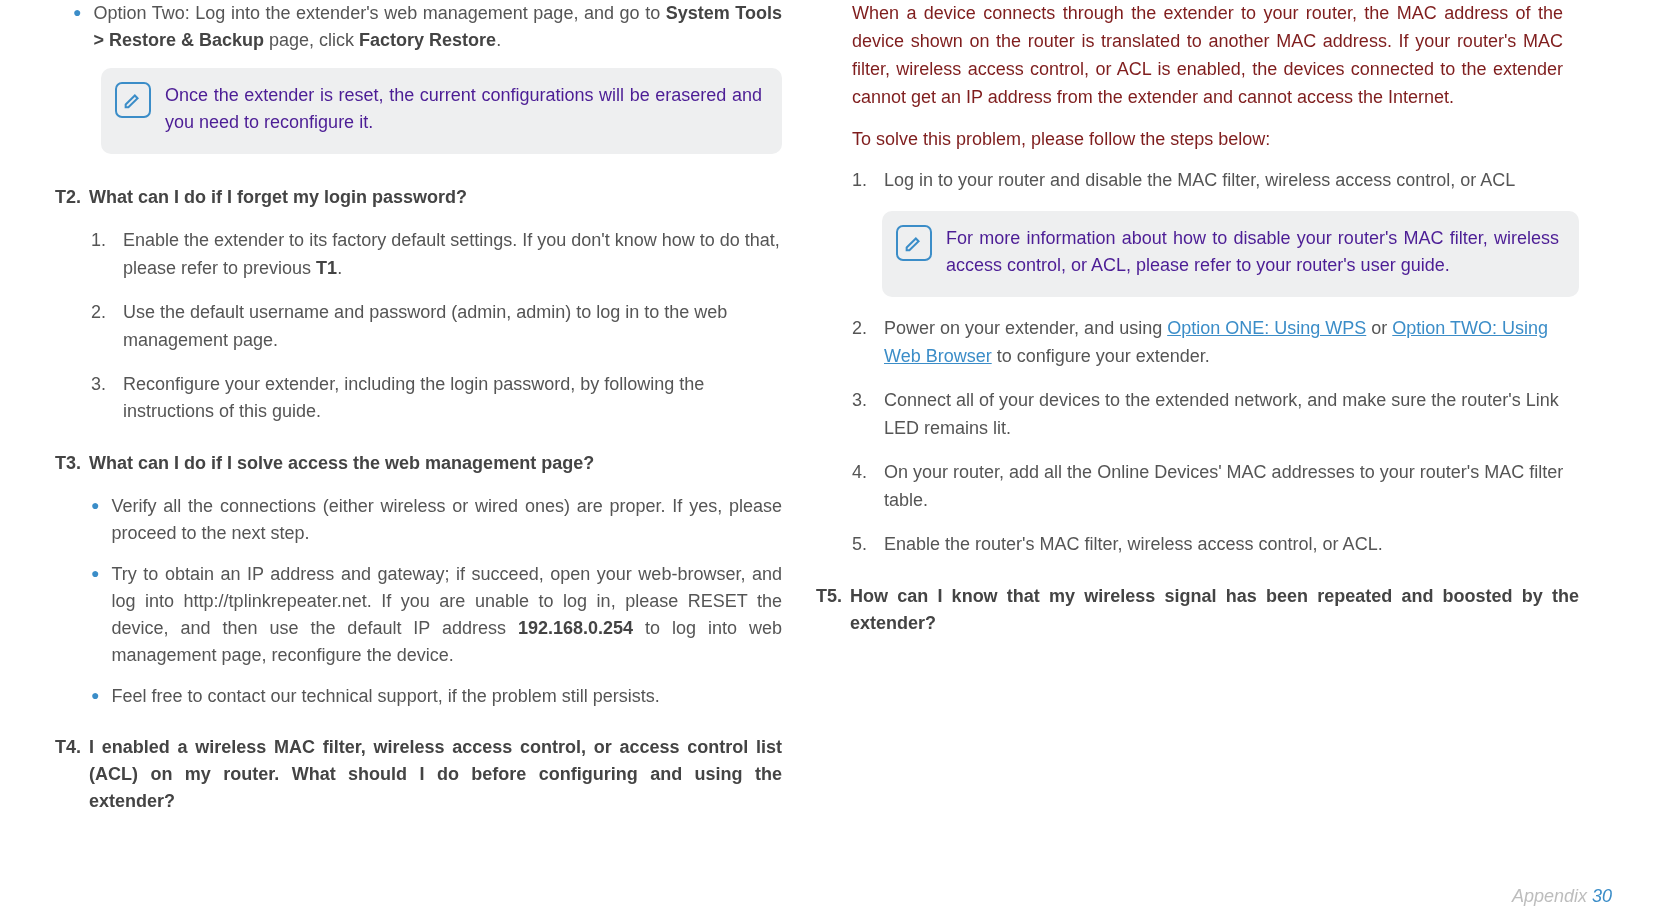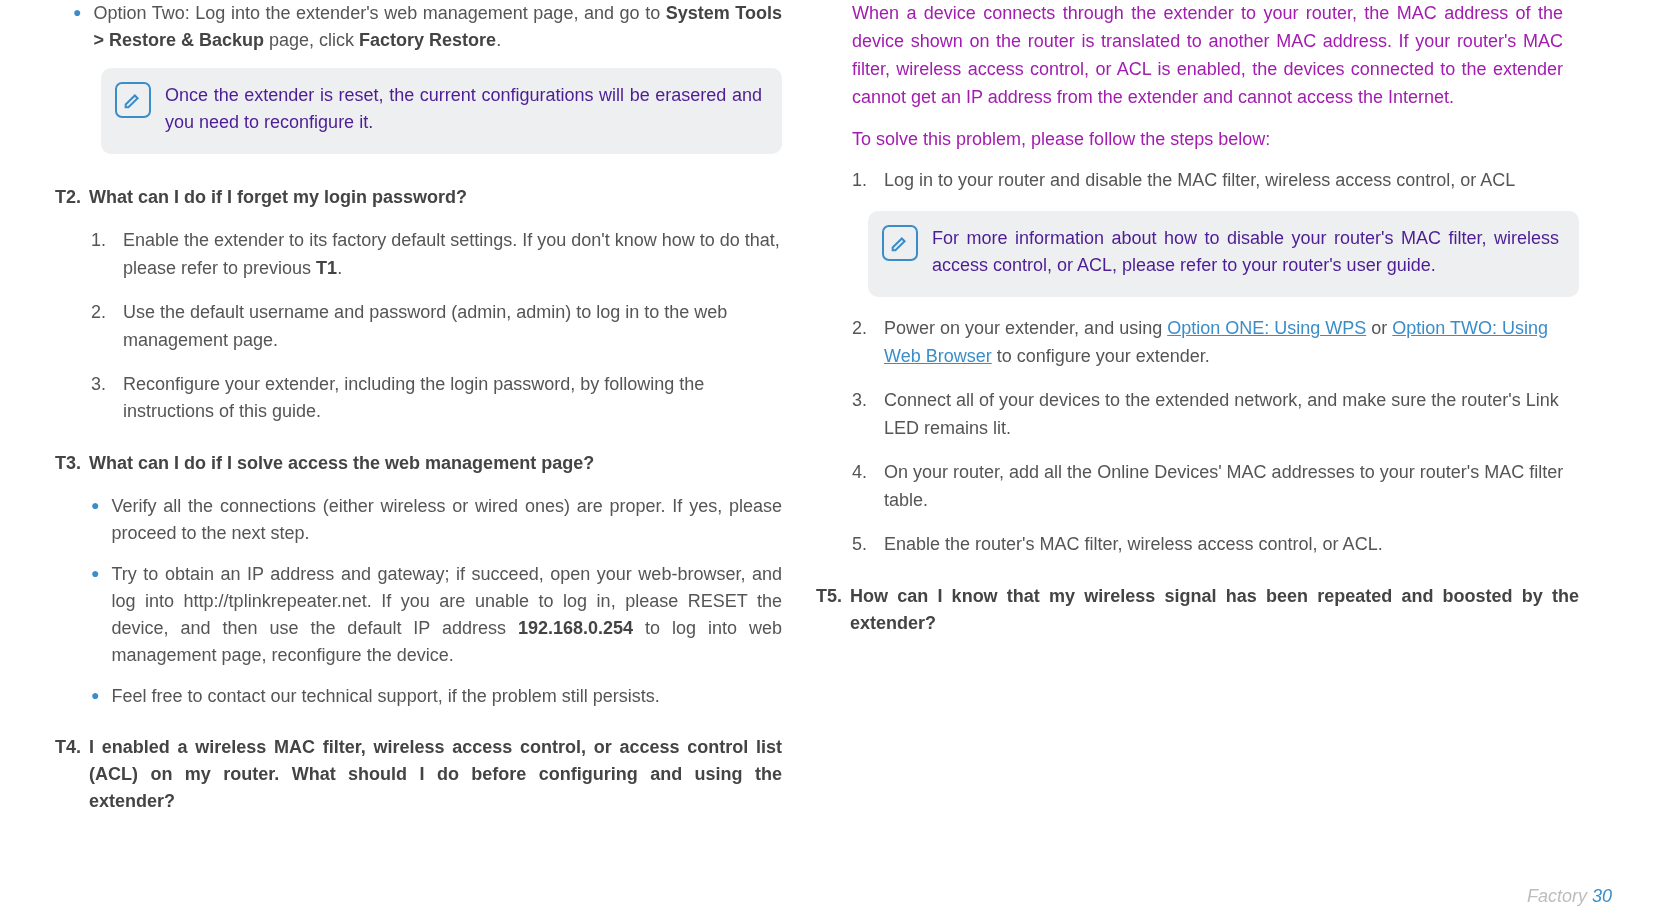--- a/index.html
+++ b/index.html
@@ -72,21 +72,21 @@
       color: #555;
       margin: 12px 0 16px 36px;
       line-height: 1.55;
     }
     .nitem .num { width: 32px; flex-shrink: 0; }
     .nitem .itxt { flex: 1; }
     .itxt .bold { font-weight: bold; color: #444; }
     .itxt .lnk { color: #3b8dc8; text-decoration: underline; }
     .para {
       font-size: 18px;
-      color: #a21caf;
+      color: #7f1d1d;
       line-height: 1.55;
       margin: 0 16px 14px 36px;
       text-align: justify;
     }
     .justify { text-align: justify; }
     .footer {
       position: absolute;
       bottom: 6px;
       right: 42px;
       font-size: 18px;
@@ -168,21 +168,21 @@
   <div class="col">
 
     <div class="para justify" style="margin-left:0;">When a device connects through the extender to your router, the MAC address of the device shown on the router is translated to another MAC address. If your router's MAC filter, wireless access control, or ACL is enabled, the devices connected to the extender cannot get an IP address from the extender and cannot access the Internet.</div>
     <div class="para" style="margin-left:0;">To solve this problem, please follow the steps below:</div>
 
     <div class="nitem" style="margin-left:0;">
       <div class="num">1.</div>
       <div class="itxt">Log in to your router and disable the MAC filter, wireless access control, or ACL</div>
     </div>
 
-    <div class="note-box" style="margin-left:16px; margin-bottom:18px;">
+    <div class="note-box" style="margin-left:30px; margin-bottom:18px;">
       <div class="note-ic">
         <svg viewBox="0 0 24 24">
             <path fill="none" stroke="#3b8dc8" stroke-width="2.2" d="M4 17l10-10 3 3L7 20H4v-3z M14 7l3 3"></path>
           </svg>
       </div>
       <div class="note-txt justify">For more information about how to disable your router's MAC filter, wireless access control, or ACL, please refer to your router's user guide.</div>
     </div>
 
     <div class="nitem" style="margin-left:0;">
       <div class="num">2.</div>
@@ -208,14 +208,14 @@
     <div class="hline" style="margin-left:-36px;">
       <div class="tcode">T5.</div>
       <div class="ttxt">How can I know that my wireless signal has been repeated and boosted by the extender?</div>
     </div>
 
 
   </div>
 </div>
 
 <div class="footer">
-  <span>Factory </span><span class="pnum">30</span>
+  <span>Appendix </span><span class="pnum">30</span>
 </div>
 
 </body></html>

